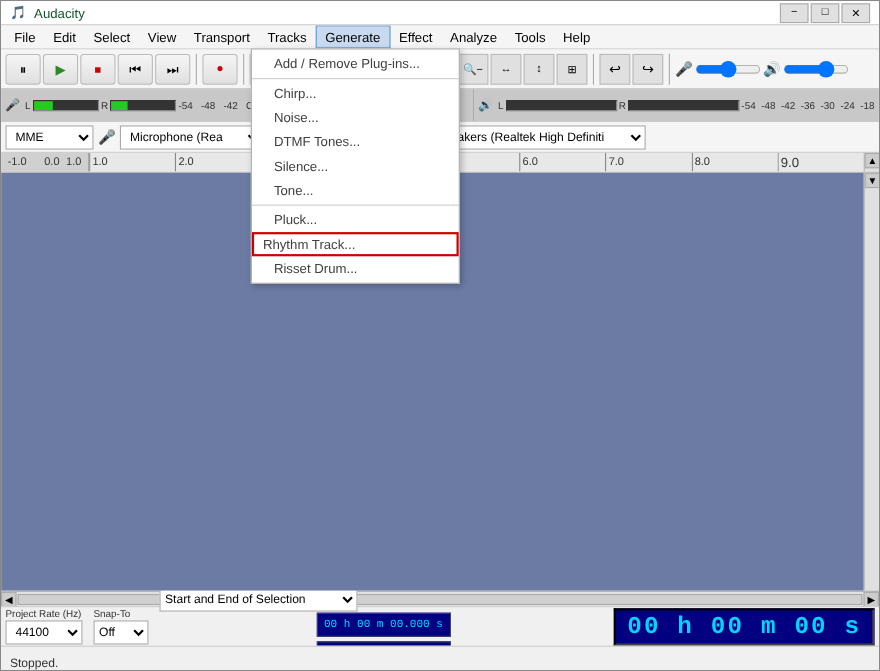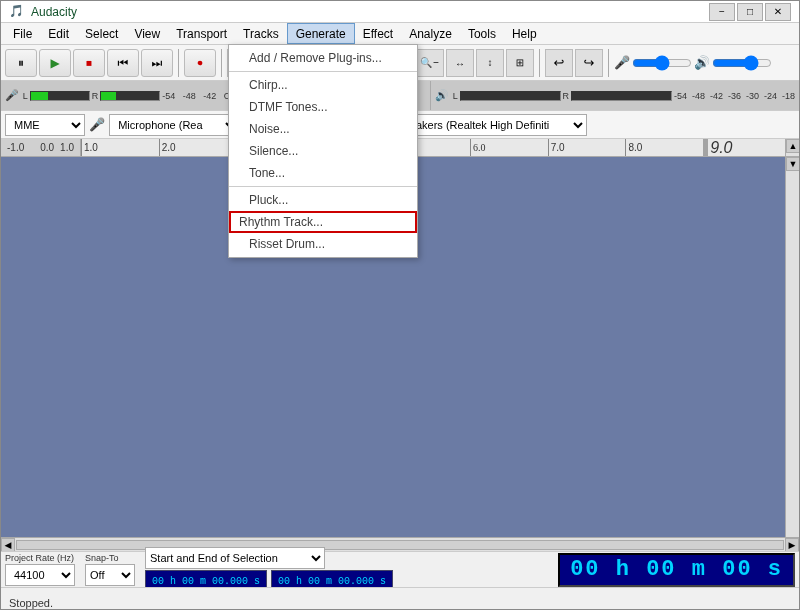--- a/index.html
+++ b/index.html
@@ -432,24 +432,24 @@
       </div>
     </div>
 
     <div style="flex:1; background:#e8e8e8; display:flex; align-items:center; font-size:10px; color:#333; position:relative; overflow:hidden;">
       <div style="display:flex; width:100%; height:100%;">
         <div style="flex:1; border-left:1px solid #888; height:100%; display:flex; align-items:center; padding-left:2px; font-size:10px;">1.0</div>
         <div style="flex:1; border-left:1px solid #888; height:100%; display:flex; align-items:center; padding-left:2px; font-size:10px;">2.0</div>
         <div style="flex:1; border-left:1px solid #888; height:100%; display:flex; align-items:center; padding-left:2px; font-size:10px;">3.0</div>
         <div style="flex:1; border-left:1px solid #888; height:100%; display:flex; align-items:center; padding-left:2px; font-size:10px;">4.0</div>
         <div style="flex:1; border-left:1px solid #888; height:100%; display:flex; align-items:center; padding-left:2px; font-size:10px;">5.0</div>
-        <div style="flex:1; border-left:1px solid #888; height:100%; display:flex; align-items:center; padding-left:2px; font-size:10px;font-family:Liberation Serif, serif;">6.0</div>
+        <div style="flex:1; border-left:1px solid #888; height:100%; display:flex; align-items:center; padding-left:2px; font-size:10px;">6.0</div>
         <div style="flex:1; border-left:1px solid #888; height:100%; display:flex; align-items:center; padding-left:2px; font-size:10px;">7.0</div>
         <div style="flex:1; border-left:1px solid #888; height:100%; display:flex; align-items:center; padding-left:2px; font-size:10px;">8.0</div>
-        <div style="flex:1; border-left:5px solid #a3a3a3; height:100%; display:flex; align-items:center; padding-left:2px; font-size:16px;font-style:italic;">9.0</div>
+        <div style="flex:1; border-left:1px solid #a3a3a3; height:100%; display:flex; align-items:center; padding-left:2px; font-size:12px;">9.0</div>
       </div>
     </div>
 
     <div style="width:14px; background:#e0e0e0; border-left:1px solid #aaa;">
       <div class="v-scroll-btn">▲</div>
     </div>
   </div>
 
   <div style="display:flex; flex:1; overflow:hidden;">
     <div class="track-canvas" style="flex:1; background:#6b7ba4; min-height:0;">
@@ -478,41 +478,41 @@
       <select class="snap-select" style="width:50px; height:22px;">
         <option>Off</option>
       </select>
     </div>
     <div style="display:flex; flex-direction:column; gap:1px; margin-left:4px; flex:1;">
       <div style="display:flex; align-items:center; gap:4px;">
         <select class="snap-select" style="width:180px; height:22px;">
           <option>Start and End of Selection</option>
         </select>
       </div>
-      <div style="display:flex; gap:4px; align-items:center;">
+      <div style="display:flex; gap:4px; align-items:center;flex-direction:column;">
         <div class="sel-time-box">00 h 00 m 00.000 s</div>
         <div class="sel-time-box">00 h 00 m 00.000 s</div>
       </div>
     </div>
 
     <div class="time-display">
       <span>00 h 00 m 00 s</span>
     </div>
   </div>
 
   <div class="status-bar">
     <span>Stopped.</span>
   </div>
 
   <div class="dropdown-menu">
     <div class="dropdown-item">Add / Remove Plug-ins...</div>
     <div class="dropdown-separator"></div>
     <div class="dropdown-item">Chirp...</div>
+    <div class="dropdown-item">Noise...</div>
     <div class="dropdown-item">DTMF Tones...</div>
-    <div class="dropdown-item">Noise...</div>
     <div class="dropdown-item">Silence...</div>
     <div class="dropdown-item">Tone...</div>
     <div class="dropdown-separator"></div>
     <div class="dropdown-item">Pluck...</div>
     <div class="dropdown-item highlighted">Rhythm Track...</div>
     <div class="dropdown-item">Risset Drum...</div>
   </div>
 
 </div>
 

